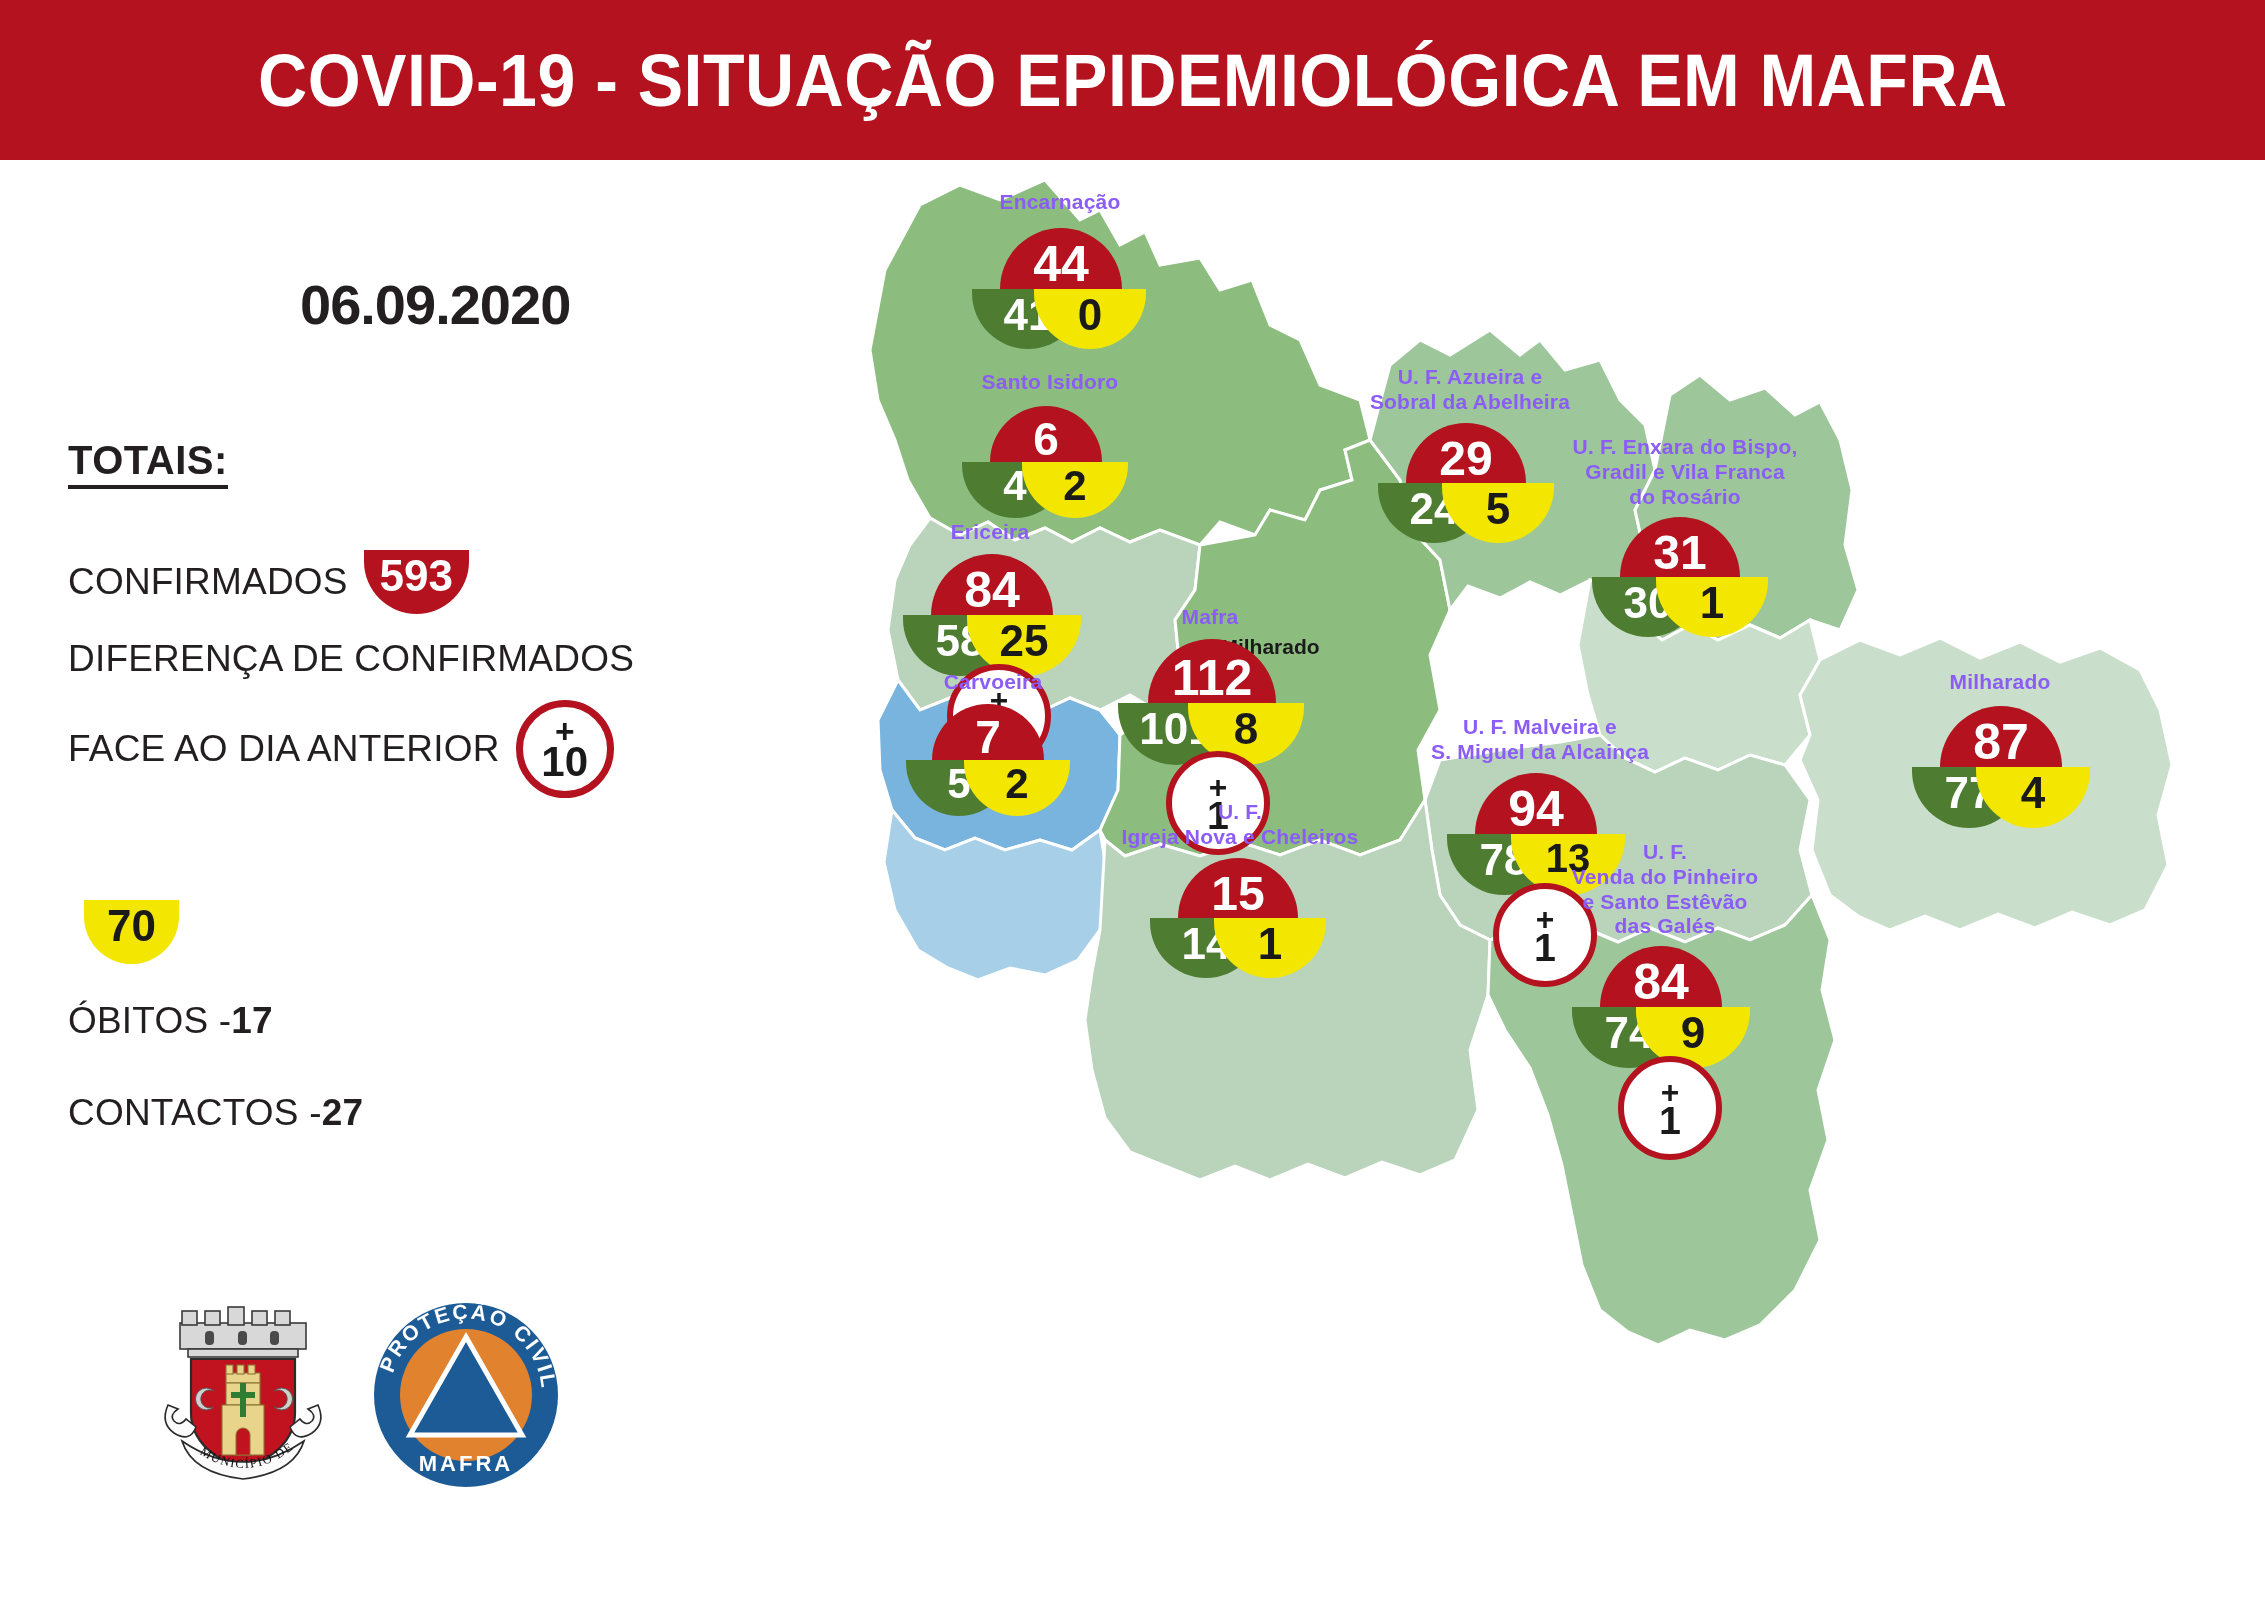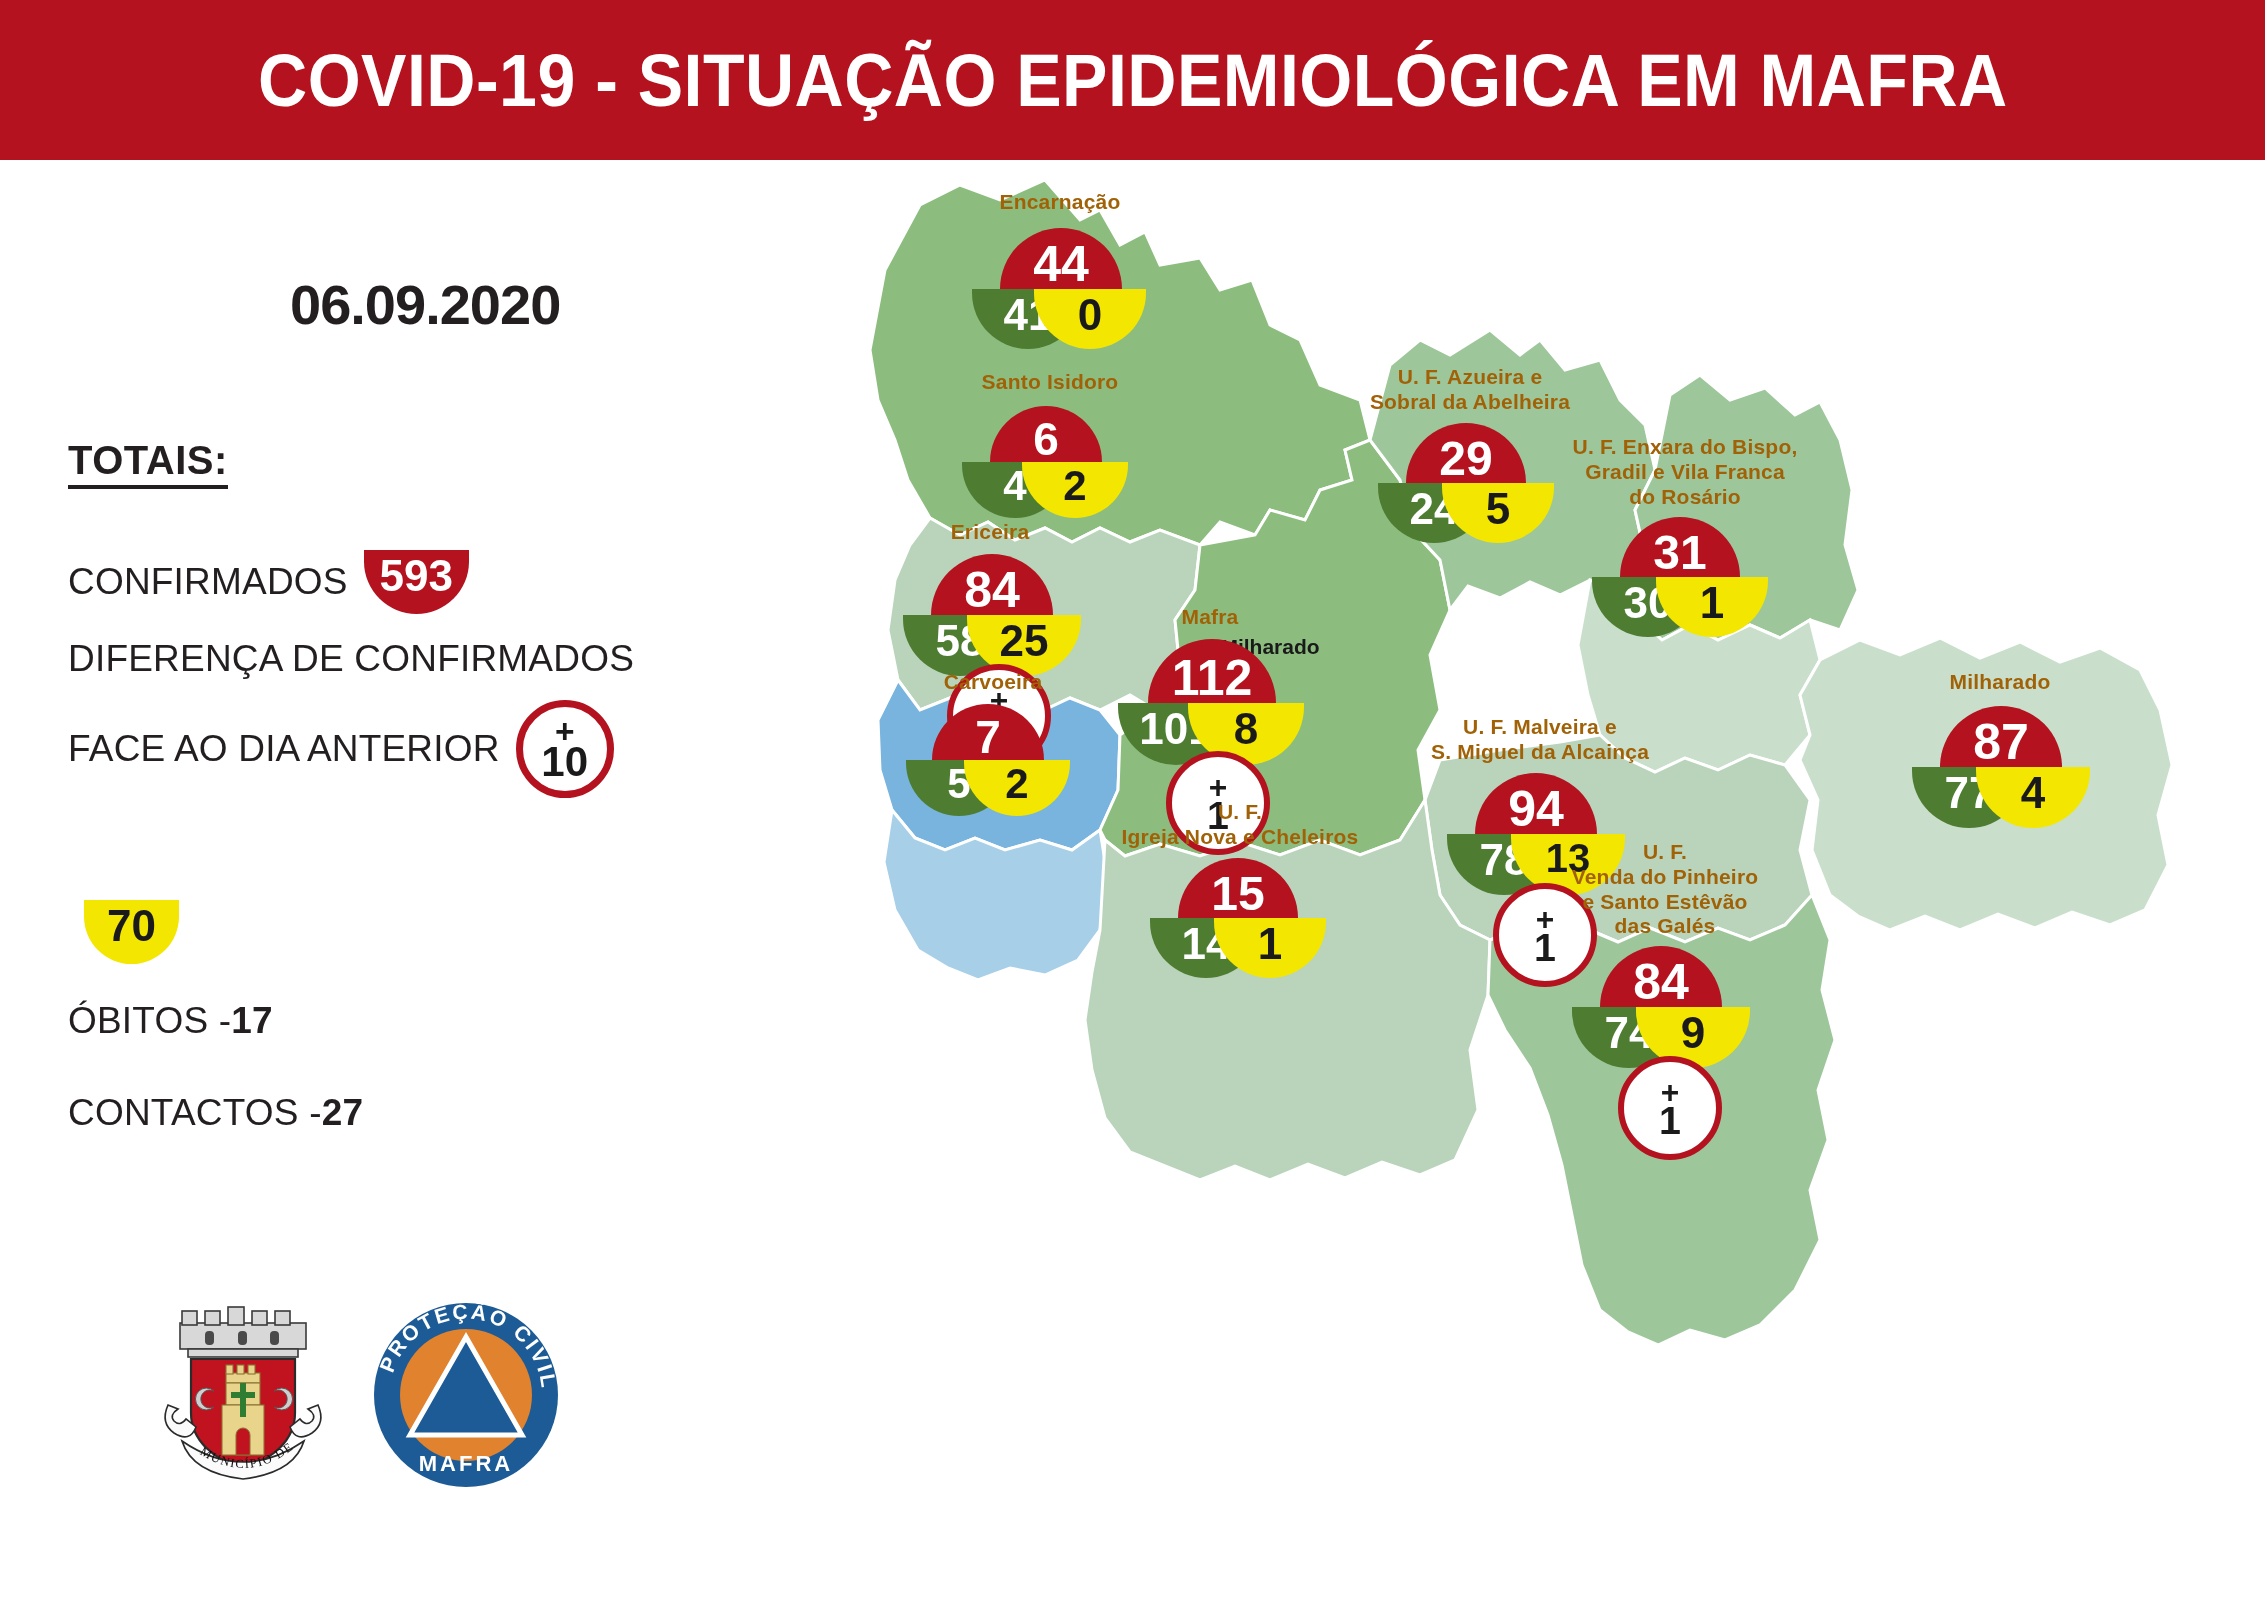--- a/index.html
+++ b/index.html
@@ -26,21 +26,21 @@
     font-family:"Liberation Sans", sans-serif;
     text-align:center;
     transform:scaleX(0.92);
   }
 
   
   .left-panel{
     position:absolute;left:0;top:160px;width:820px;height:1440px;
   }
   .date{
-    position:absolute;left:290px;top:112px;
+    position:absolute;left:300px;top:112px;
     font-size:56px;font-weight:bold;color:#231f20;
     letter-spacing:-1px;
   }
   .totais-head{
     position:absolute;left:68px;top:278px;
     font-size:40px;font-weight:bold;color:#231f20;
     border-bottom:4px solid #231f20;
     padding-bottom:2px;
     letter-spacing:0.5px;
   }
@@ -84,21 +84,21 @@
   
   .map-wrap{
     position:absolute;left:800px;top:150px;width:1465px;height:1450px;
   }
   .map-svg{position:absolute;left:0;top:0;}
 
   .marker{position:absolute;}
   .marker-label{
     position:absolute;left:50%;transform:translateX(-50%);
     text-align:center;white-space:pre;
-    font-size:21px;font-weight:bold;color:#a16207;line-height:1.18;
+    font-size:21px;font-weight:bold;color:#8b5cf6;line-height:1.18;
     letter-spacing:0.2px;
   }
   .pie{position:absolute;left:0;top:0;}
   .pie .seg-red{
     position:absolute;border-radius:999px 999px 0 0;
     background:#b3121e;color:#ffffff;
     display:flex;align-items:flex-end;justify-content:center;
     font-weight:bold;line-height:1;
   }
   .pie .seg-green{

